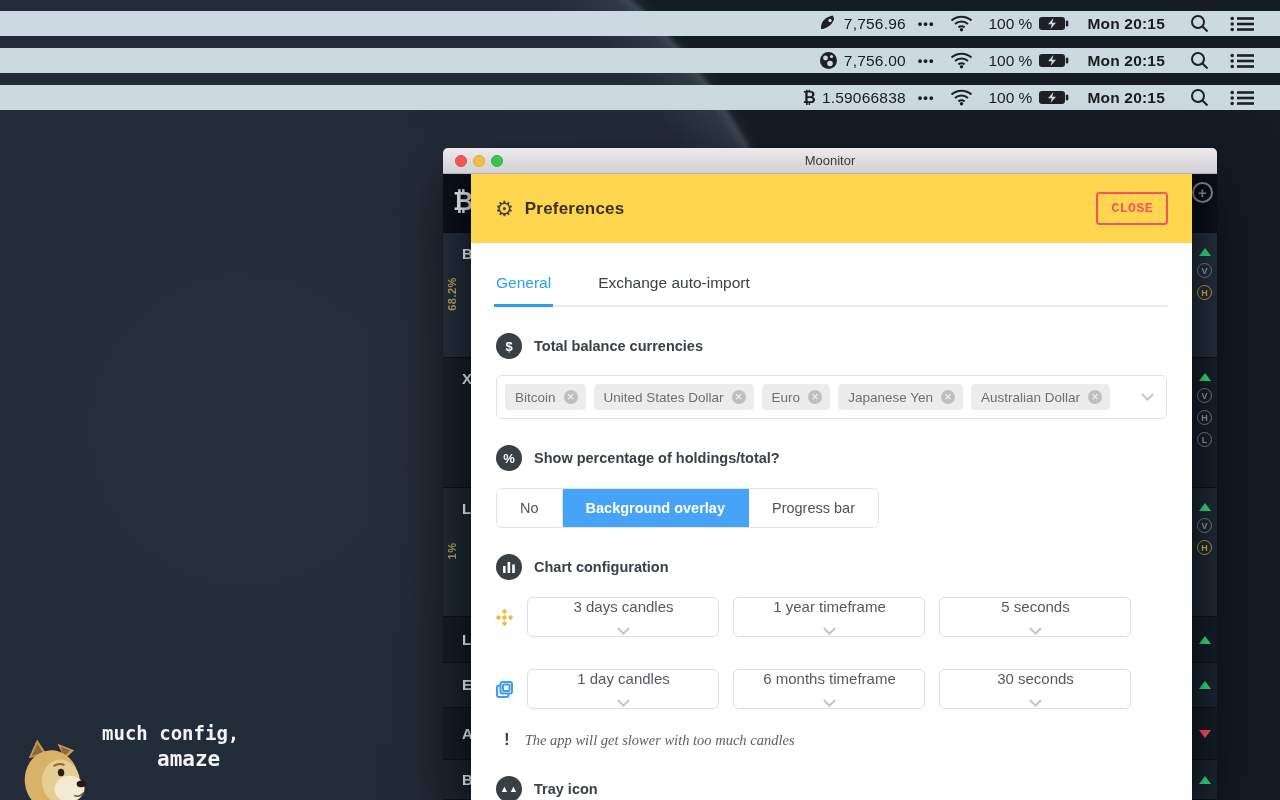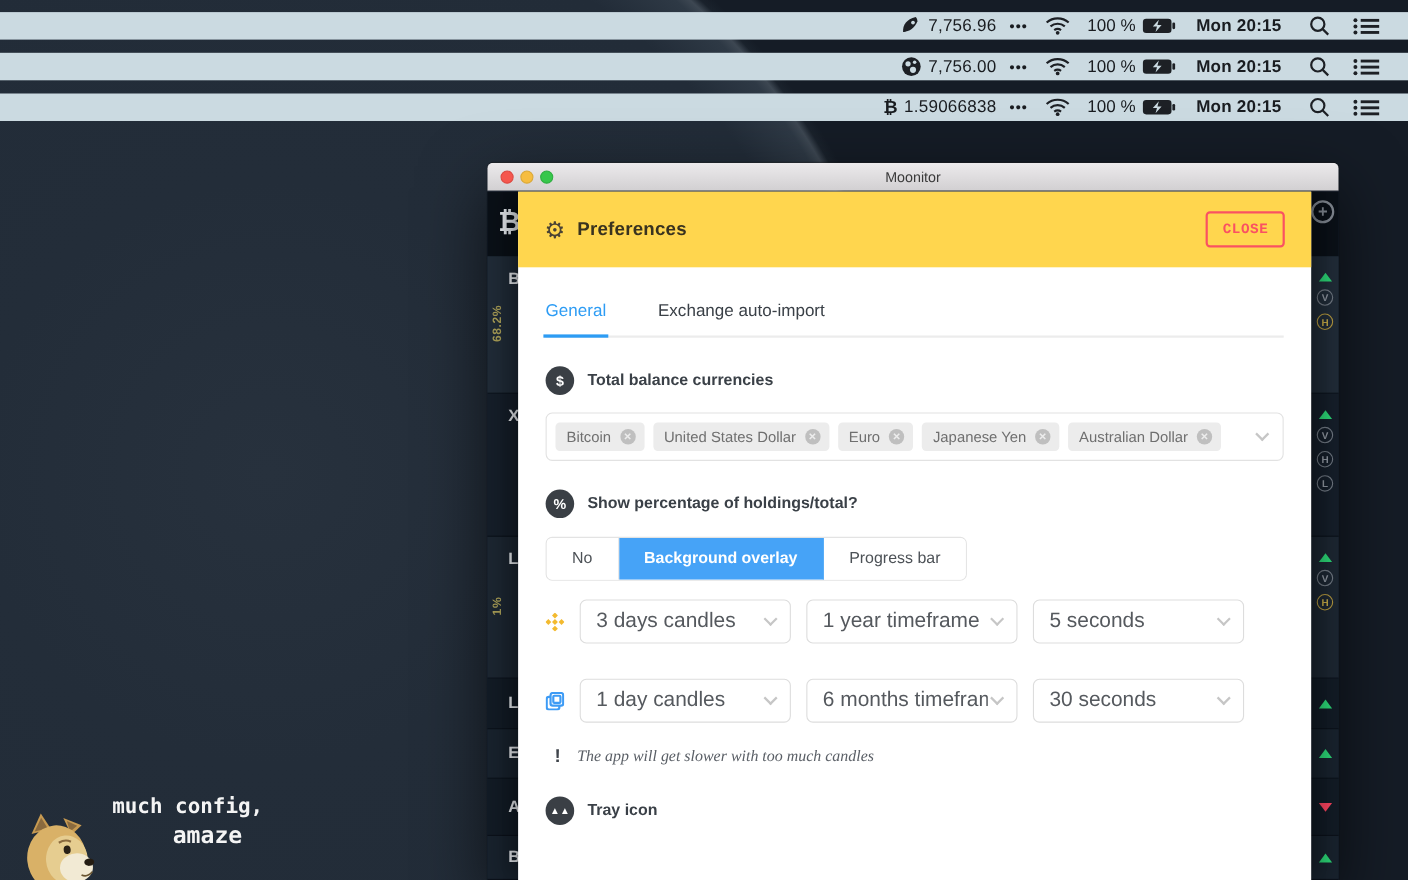--- a/index.html
+++ b/index.html
@@ -147,21 +147,21 @@
   }
   .seg:last-child{ border-right:none; }
   .seg.selected{ background:#46a3f7; border-color:#46a3f7; color:#fff; font-weight:bold; }
 
   .chart-row{ display:flex; align-items:center; gap:14px; margin-top:17px; }
   .chart-row.second{ margin-top:32px; }
   .exchange-icon{ width:17px; height:17px; flex:none; }
   .dropdown{
     width:192px; height:40px; border:1px solid #ddd; border-radius:6px; background:#fff;
     display:flex; align-items:center; justify-content:space-between;
-    padding:0 13px 0 14px; color:#55595e; font-size:19px;
+    padding:0 13px 0 14px; color:#55595e; font-size:15px;flex-direction:column;
   }
   .dd-label{ white-space:nowrap; overflow:hidden; max-width:150px; }
 
   .note{ margin-top:21px; display:flex; align-items:center; gap:15px; padding-left:8px; }
   .bang{ font-weight:bold; font-size:17px; color:#3f444b; }
   .note-text{ font-style:italic; color:#5a5f66; font-size:14px; font-family:"Liberation Serif",serif; font-size:14.5px;}
 
   .tray-glyph{ font-size:9px; }
 
   
@@ -435,20 +435,30 @@
           <span class="icon-circle">%</span>
           <span class="section-title">Show percentage of holdings/total?</span>
         </div>
         <div class="segmented">
           <span class="seg">No</span>
           <span class="seg selected">Background overlay</span>
           <span class="seg">Progress bar</span>
         </div>
 
         
+        <div class="section-head">
+          <span class="icon-circle">
+            <svg width="12" height="11" viewBox="0 0 12 11">
+                <rect x="0" y="4" width="2.6" height="7" fill="#fff"></rect>
+                <rect x="4.6" y="0" width="2.6" height="11" fill="#fff"></rect>
+                <rect x="9.2" y="2.5" width="2.6" height="8.5" fill="#fff"></rect>
+              </svg>
+          </span>
+          <span class="section-title">Chart configuration</span>
+        </div>
 
         <div class="chart-row">
           <span class="exchange-icon">
             <svg width="17" height="17" viewBox="0 0 17 17">
                 <g fill="#f3ba2f">
                   <rect x="6.6" y="6.6" width="3.8" height="3.8" transform="rotate(45 8.5 8.5)"></rect>
                   <rect x="6.6" y="0.6" width="3.8" height="3.8" transform="rotate(45 8.5 2.5)"></rect>
                   <rect x="6.6" y="12.6" width="3.8" height="3.8" transform="rotate(45 8.5 14.5)"></rect>
                   <rect x="0.6" y="6.6" width="3.8" height="3.8" transform="rotate(45 2.5 8.5)"></rect>
                   <rect x="12.6" y="6.6" width="3.8" height="3.8" transform="rotate(45 14.5 8.5)"></rect>

